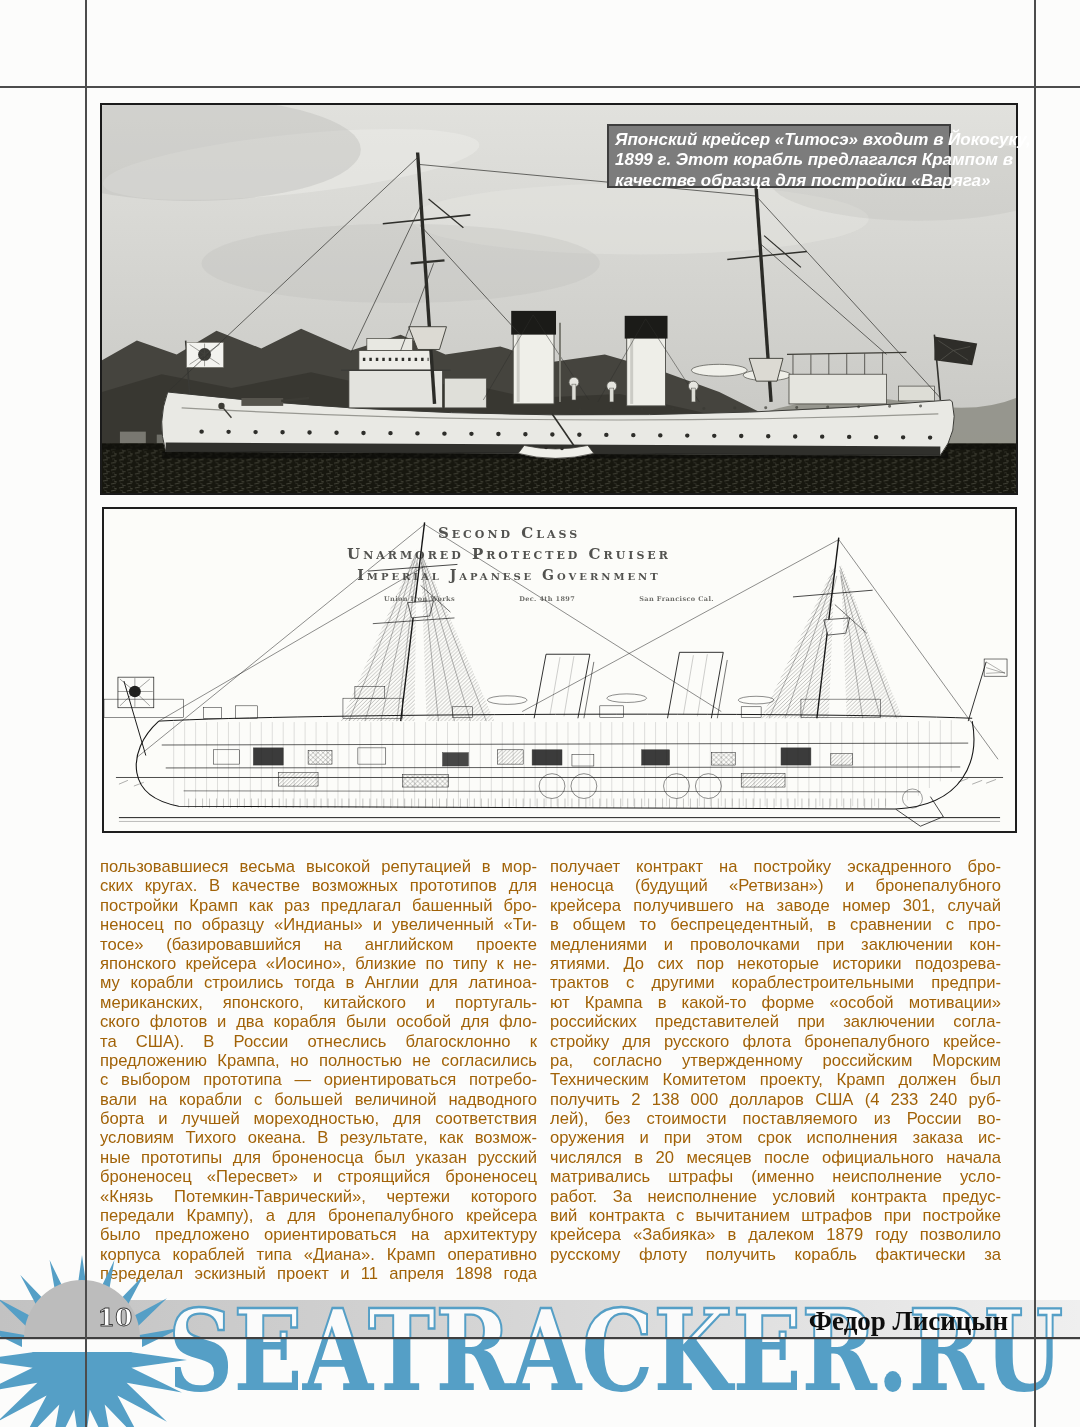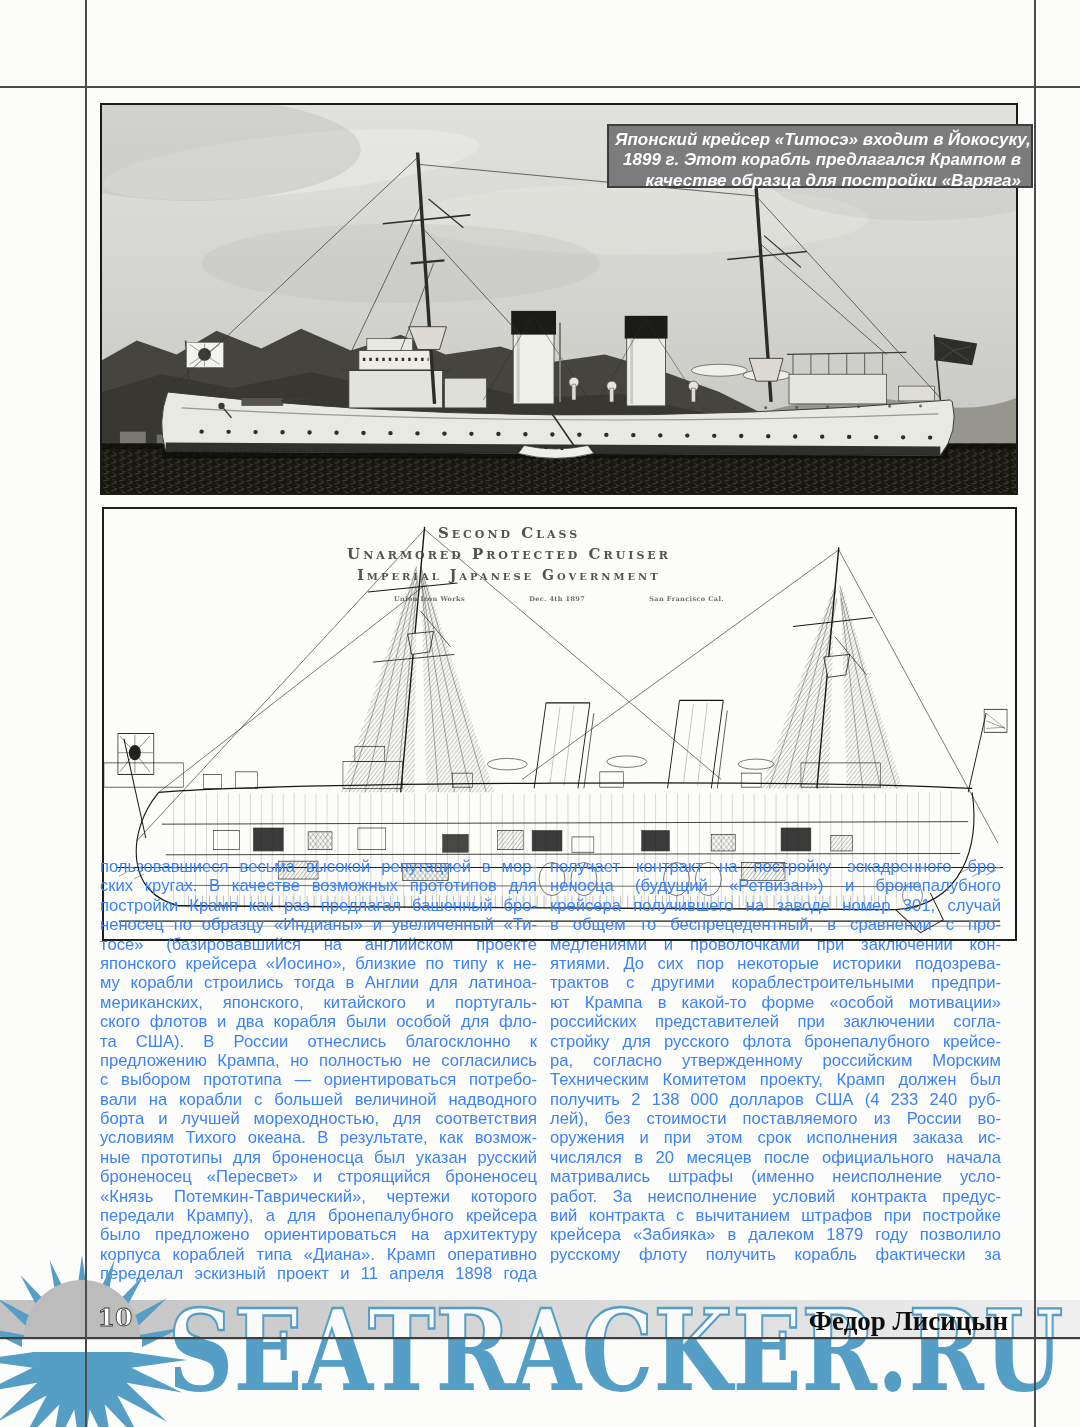--- a/index.html
+++ b/index.html
@@ -8,42 +8,42 @@
   
   .rule{position:absolute;background:#4c4c4c;z-index:6;}
   .rule-h{left:0;top:86px;width:1080px;height:2px;}
   .rule-v-left{left:85px;top:0;width:2px;height:1427px;}
   .rule-v-right{left:1034px;top:0;width:2px;height:1427px;}
   
   .photo{position:absolute;left:100px;top:103px;width:918px;height:392px;
          border:2px solid #1b1b1b;box-sizing:border-box;background:#cfcfcb;z-index:1;}
   .photo svg{display:block;width:100%;height:100%;}
   
-  .caption{position:absolute;left:607px;top:124px;width:426px;height:64px;box-sizing:border-box;
+  .caption{position:absolute;left:607px;top:124px;width:344px;height:64px;box-sizing:border-box;
            background:#7c7c7c;border:2px solid #3e3e3e;z-index:3;
            padding:4px 10px 0 6px;}
   .caption .cap-line{font:italic 700 17px/20.4px "Liberation Sans",sans-serif;
            color:#ffffff;text-align:right;white-space:nowrap;}
   
-  .drawing{position:absolute;left:102px;top:507px;width:915px;height:434px;box-sizing:border-box;
+  .drawing{position:absolute;left:102px;top:507px;width:915px;height:326px;box-sizing:border-box;
            border:2px solid #1e1e1e;background:#fcfcf9;z-index:1;}
   .drawing svg{display:block;width:100%;height:100%;}
   .dr-title{position:absolute;left:95px;top:14px;width:620px;text-align:center;z-index:2;}
   .dr-title .t1{font:700 15px/21px "DejaVu Serif",serif;font-variant:small-caps;
                 letter-spacing:3px;color:#3b3b38;opacity:.88;}
   .dr-title .t1:nth-child(3){font-size:14px;}
-  .dr-imprint{position:absolute;left:290px;top:86px;width:330px;display:flex;
+  .dr-imprint{position:absolute;left:280px;top:86px;width:330px;display:flex;
               justify-content:space-between;z-index:2;
               font:600 6.5px "DejaVu Serif",serif;color:#4a4a46;opacity:.8;
               letter-spacing:.4px;filter:blur(.3px);}
   
   .col{position:absolute;top:857px;z-index:1;}
   .col-left{left:100px;width:437px;}
   .col-right{left:550px;width:451px;}
-  .col .tline{font:16.6px/19.4px "Liberation Sans",sans-serif;color:#3b82f6;
+  .col .tline{font:16.6px/19.4px "Liberation Sans",sans-serif;color:#a16207;
               text-align:justify;text-align-last:justify;white-space:normal;
               height:19.4px;overflow:visible;}
   
   .footer-svg{position:absolute;left:0;top:1240px;width:1080px;height:187px;z-index:2;}
   text{user-select:none;}
 </style>
 </head>
 <body>
 
 <div class="page">

